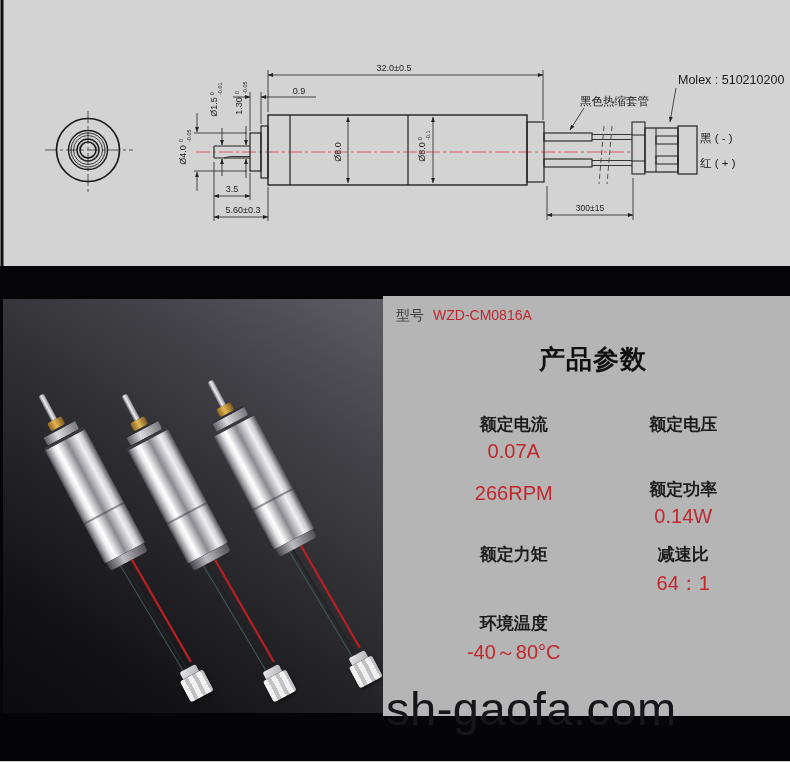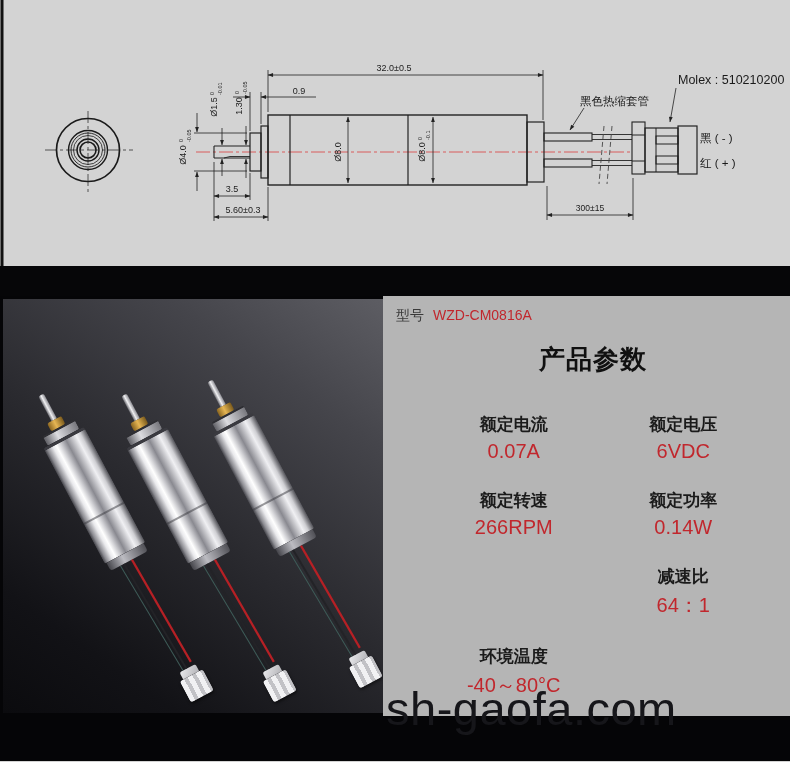--- a/index.html
+++ b/index.html
@@ -49,21 +49,21 @@
              box-shadow:0 2px 3px rgba(0,0,0,.5);}
 
   
   .panel{position:absolute;left:383px;top:0;width:407px;height:420px;background:#b5b5b5;}
   .model-row{padding:11px 0 0 13px;font-size:14px;}
   .model-label{color:#3a3a3a;}
   .model-value{color:#c1272d;margin-left:9px;}
   .panel-title{margin-top:17px;padding-left:13px;text-align:center;
                font-size:26px;font-weight:bold;color:#101010;letter-spacing:1px;}
   .spec-grid{margin-top:36px;padding:0 22px 0 46px;display:grid;
-             grid-template-columns:1fr 1fr;row-gap:26px;text-align:center;}
+             grid-template-columns:1fr 1fr;row-gap:15px;text-align:center;}
   .spec-label{font-size:17px;font-weight:600;color:#1b1b1b;}
   .spec-value{margin-top:4px;font-size:20px;font-weight:500;color:#c1272d;}
 
   .watermark{position:absolute;left:386px;top:385px;font-size:47px;font-weight:500;
              color:#16161a;letter-spacing:0.5px;z-index:6;}
 </style>
 </head>
 <body>
 
 <div class="stage">
@@ -276,31 +276,30 @@
       </div>
       <div class="panel-title">产品参数</div>
 
       <div class="spec-grid">
         <div class="spec">
           <div class="spec-label">额定电流</div>
           <div class="spec-value">0.07A</div>
         </div>
         <div class="spec">
           <div class="spec-label">额定电压</div>
-          <div class="spec-value">6VDC</div>
-        </div>
-        <div class="spec">
-          <div class="spec-label">额定转速</div>
+        </div>
+        <div class="spec">
           <div class="spec-value">266RPM</div>
         </div>
         <div class="spec">
           <div class="spec-label">额定功率</div>
           <div class="spec-value">0.14W</div>
         </div>
         <div class="spec">
+          <div class="spec-label">额定力矩</div>
         </div>
         <div class="spec">
           <div class="spec-label">减速比</div>
           <div class="spec-value">64：1</div>
         </div>
         <div class="spec">
           <div class="spec-label">环境温度</div>
           <div class="spec-value">-40～80°C</div>
         </div>
       </div>

